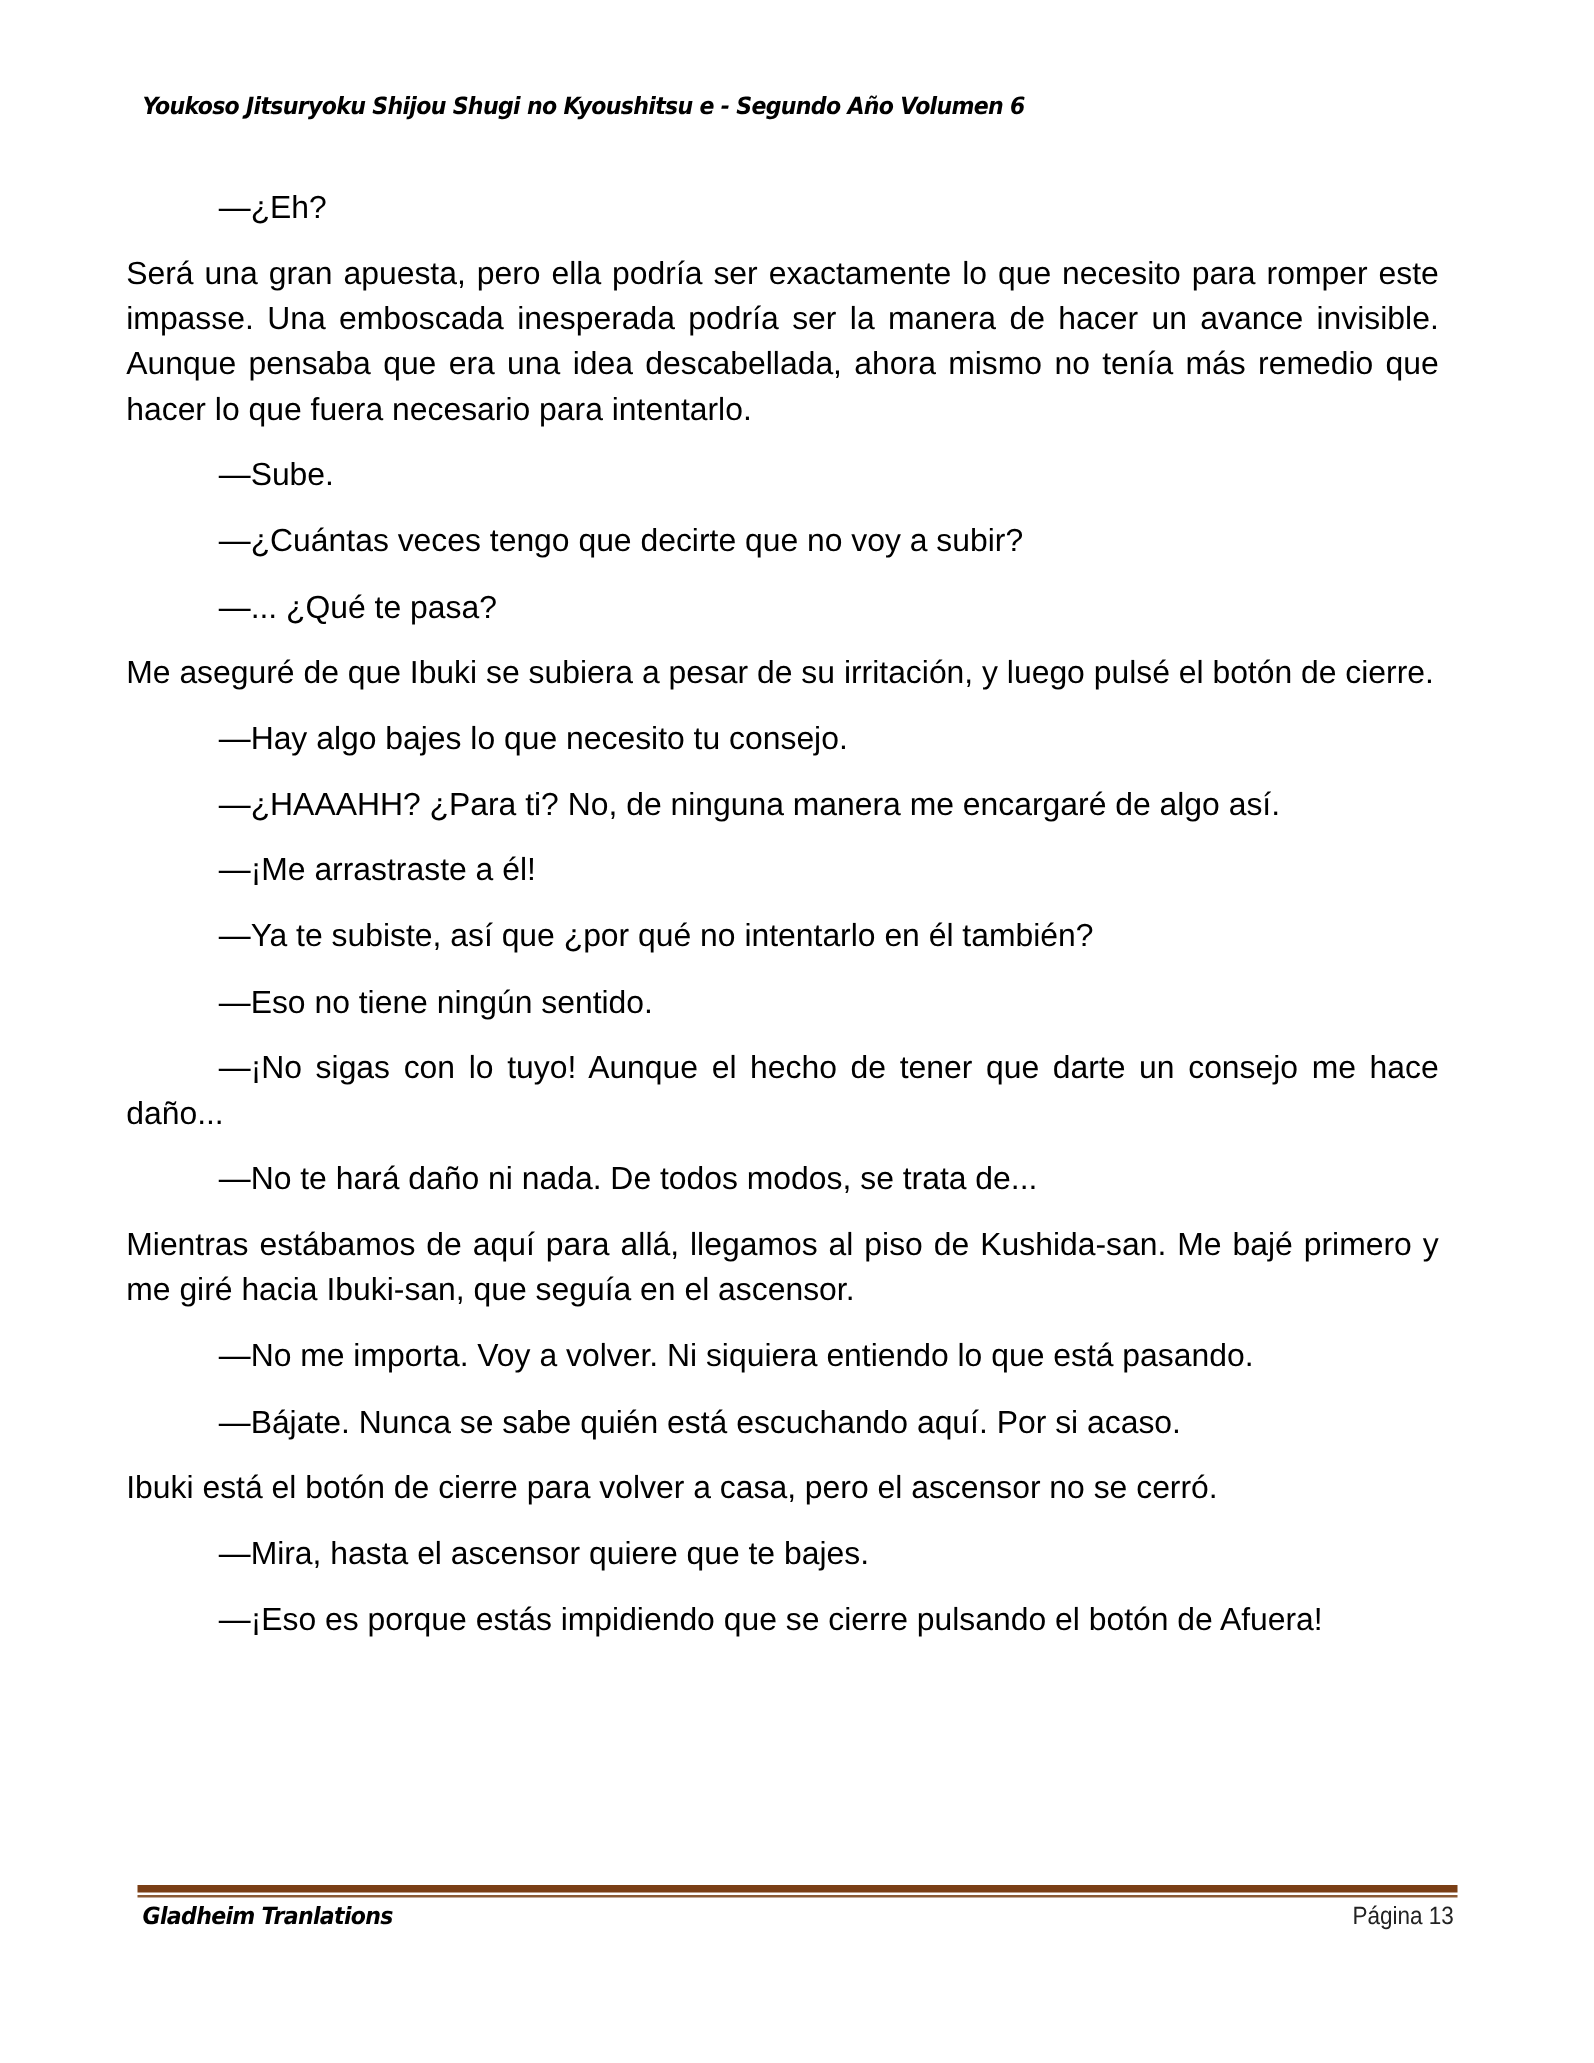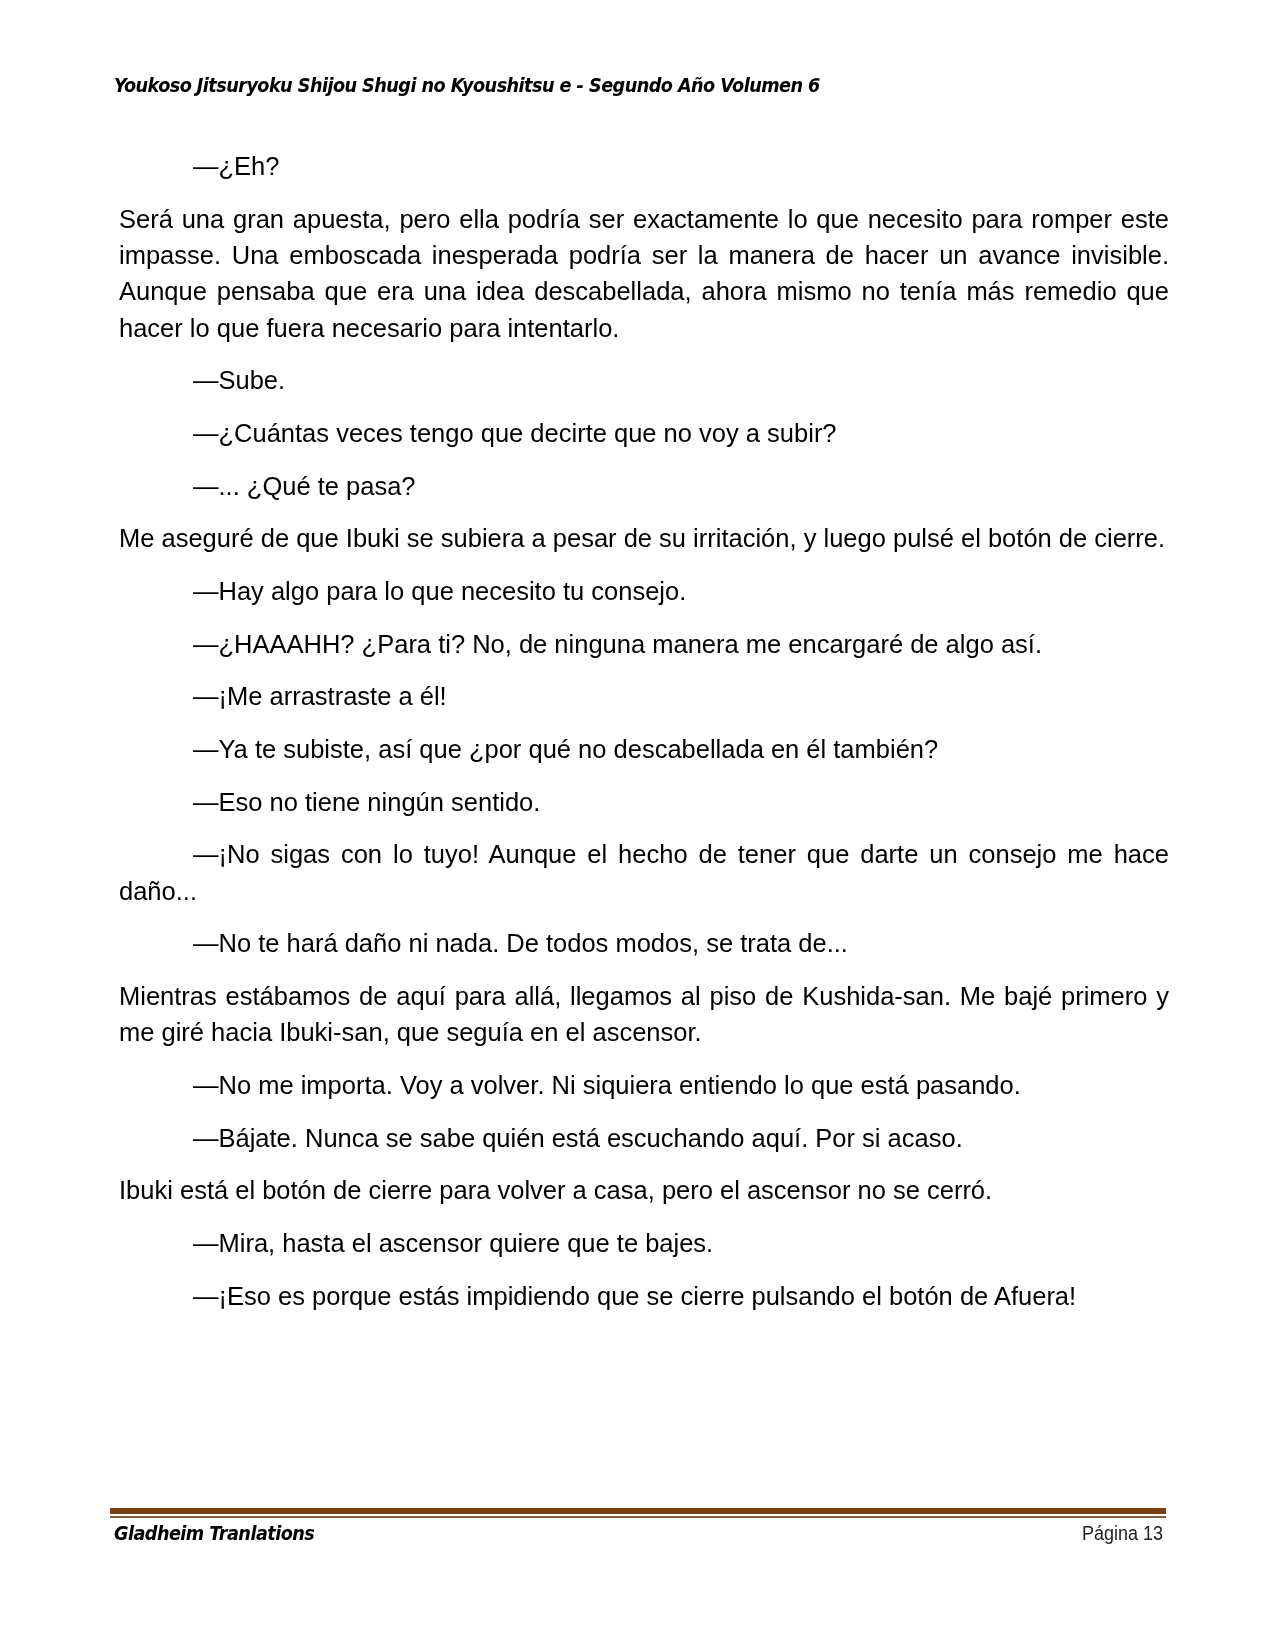--- a/index.html
+++ b/index.html
@@ -1,41 +1,41 @@
 <!DOCTYPE html>
 <html><head>
 <meta charset="utf-8">
 <style>
   html, body { margin:0; padding:0; background:#ffffff; }
   body { width:1275px; height:1650px; position:relative; overflow:hidden; font-family:"Liberation Sans", sans-serif; color:#000; }
   .header { position:absolute; left:114px; top:74px; font-family:"DejaVu Sans", sans-serif; font-weight:bold; font-style:italic; font-size:19px; letter-spacing:-0.6px; transform:scaleX(0.93); transform-origin:left top; white-space:nowrap; }
-  .body { position:absolute; left:119px; top:148px; width:1050px; font-size:25.5px; line-height:36.3px; }
+  .body { position:absolute; left:101px; top:148px; width:1050px; font-size:25.5px; line-height:36.3px; }
   .p { margin:0 0 16.4px 0; text-align:justify; text-align-last:left; }
   .p.dlg { text-indent:74px; }
   .rule-thick { position:absolute; left:110px; top:1508px; width:1056px; height:6px; background:#7a3e15; }
   .rule-thin { position:absolute; left:110px; top:1516px; width:1056px; height:2px; background:#8a5a35; }
   .footer-left { position:absolute; left:114px; top:1522px; font-family:"DejaVu Sans", sans-serif; font-weight:bold; font-style:italic; font-size:19px; letter-spacing:-0.6px; transform:scaleX(0.93); transform-origin:left top; white-space:nowrap; }
   .footer-right { position:absolute; right:112px; top:1522px; font-family:"Liberation Sans", sans-serif; font-size:20px; color:#222; transform:scaleX(0.9); transform-origin:right top; white-space:nowrap; }
 </style>
 </head>
 <body>
 
 <div class="header">Youkoso Jitsuryoku Shijou Shugi no Kyoushitsu e - Segundo Año Volumen 6</div>
 
 <div class="body">
   <p class="p dlg">—¿Eh?</p>
   <p class="p">Será una gran apuesta, pero ella podría ser exactamente lo que necesito para romper este impasse. Una emboscada inesperada podría ser la manera de hacer un avance invisible. Aunque pensaba que era una idea descabellada, ahora mismo no tenía más remedio que hacer lo que fuera necesario para intentarlo.</p>
   <p class="p dlg">—Sube.</p>
   <p class="p dlg">—¿Cuántas veces tengo que decirte que no voy a subir?</p>
   <p class="p dlg">—... ¿Qué te pasa?</p>
   <p class="p">Me aseguré de que Ibuki se subiera a pesar de su irritación, y luego pulsé el botón de cierre.</p>
-  <p class="p dlg">—Hay algo para lo que necesito tu consejo.</p>
+  <p class="p dlg">—Hay algo bajes lo que necesito tu consejo.</p>
   <p class="p dlg">—¿HAAAHH? ¿Para ti? No, de ninguna manera me encargaré de algo así.</p>
   <p class="p dlg">—¡Me arrastraste a él!</p>
-  <p class="p dlg">—Ya te subiste, así que ¿por qué no descabellada en él también?</p>
+  <p class="p dlg">—Ya te subiste, así que ¿por qué no intentarlo en él también?</p>
   <p class="p dlg">—Eso no tiene ningún sentido.</p>
   <p class="p dlg">—¡No sigas con lo tuyo! Aunque el hecho de tener que darte un consejo me hace daño...</p>
   <p class="p dlg">—No te hará daño ni nada. De todos modos, se trata de...</p>
   <p class="p">Mientras estábamos de aquí para allá, llegamos al piso de Kushida-san. Me bajé primero y me giré hacia Ibuki-san, que seguía en el ascensor.</p>
   <p class="p dlg">—No me importa. Voy a volver. Ni siquiera entiendo lo que está pasando.</p>
   <p class="p dlg">—Bájate. Nunca se sabe quién está escuchando aquí. Por si acaso.</p>
   <p class="p">Ibuki está el botón de cierre para volver a casa, pero el ascensor no se cerró.</p>
   <p class="p dlg">—Mira, hasta el ascensor quiere que te bajes.</p>
   <p class="p dlg">—¡Eso es porque estás impidiendo que se cierre pulsando el botón de Afuera!</p>
 </div>

